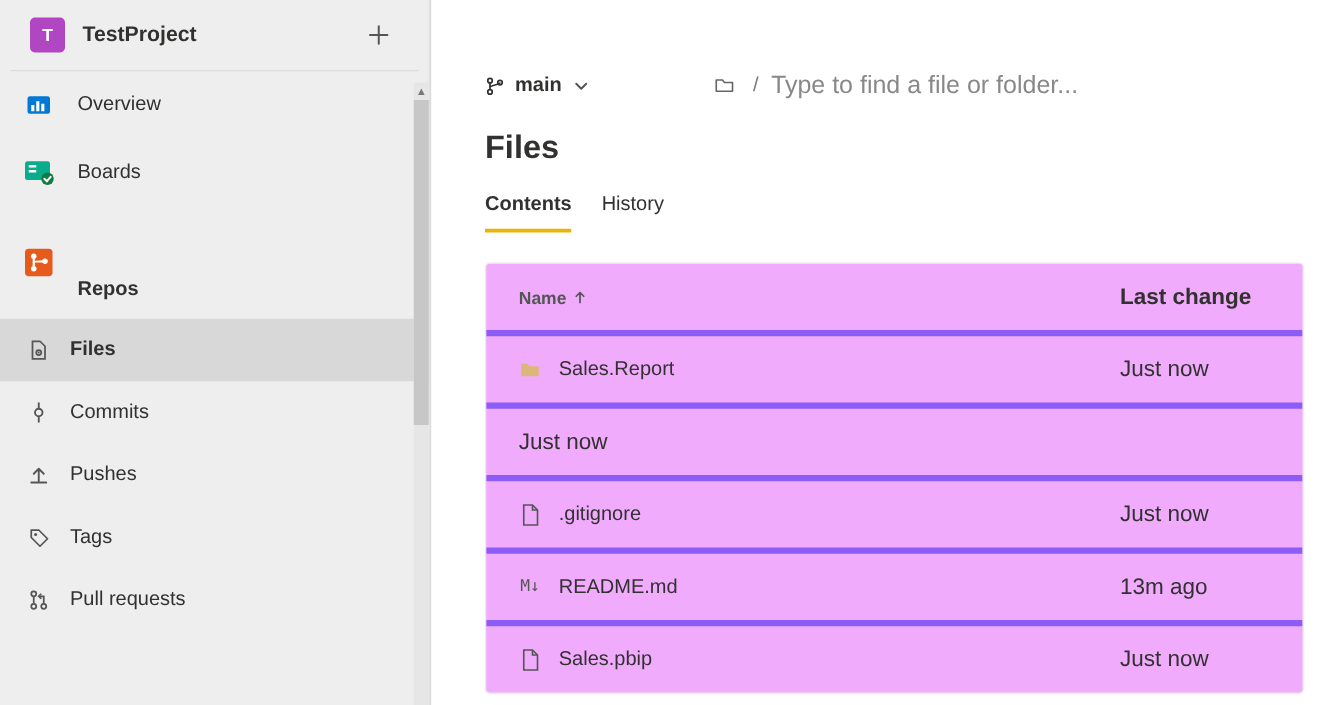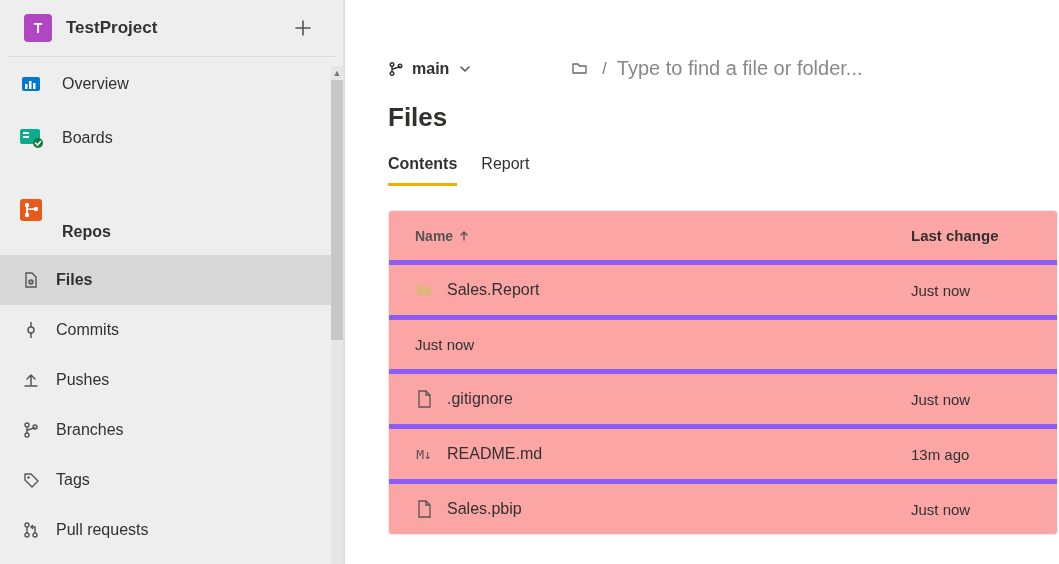--- a/index.html
+++ b/index.html
@@ -157,45 +157,45 @@
     .tab {
       padding-bottom: 10px;
       cursor: pointer;
       color: #323130;
     }
     .tab.active {
       font-weight: 600;
       border-bottom: 3px solid #eab308;
     }
     .file-card {
-      margin: 24px 1px 0 44px;
+      margin: 24px 16px 0 44px;
       border: 1px solid #eaeaea;
       border-radius: 4px;
-      background: #fca5a5;
+      background: #f0abfc;
       box-shadow: 0 1px 2px rgba(0,0,0,0.03);
       overflow: hidden;
       min-width: 600px;
     }
     .file-header, .file-row {
       display: flex;
       align-items: center;
       padding: 16px 26px;
     }
     .file-header {
       color: #555;
       font-size: 14px;
     }
     .file-header .col-name { font-weight:600; display:flex; align-items:center; gap:6px;}
     .file-row {
       border-top: 5px solid #8b5cf6;
       font-size: 16px;
       cursor: pointer;
     }
     .col-name { flex: 1; display:flex; align-items:center; gap: 14px; }
-    .col-change { width: 120px; text-align: left; color:#323130; font-size:15px;}
+    .col-change { width: 120px; text-align: left; color:#323130; font-size:18px;}
     .file-header .col-change { font-weight:600;}
     .ficon { width:18px; height:18px; display:flex; align-items:center; justify-content:center; flex-shrink:0;}
     svg { display:block; }
     .vl {
       position:absolute;
       left:0; top:0; bottom:0;
       width:1px;
       background:#ddd;
     }
   </style>
@@ -278,31 +278,20 @@
         <svg width="18" height="18" viewBox="0 0 18 18">
             <path d="M9 14V4M5 8l4-4 4 4" fill="none" stroke="#555" stroke-width="1.5" stroke-linecap="round" stroke-linejoin="round"></path>
             <path d="M3 15h12" stroke="#555" stroke-width="1.5" stroke-linecap="round"></path>
           </svg>
       </span>
       <span>Pushes</span>
     </div>
     <div class="subnav-item">
       <span class="sub-icon">
         <svg width="18" height="18" viewBox="0 0 18 18">
-            <circle cx="5" cy="4" r="2" fill="none" stroke="#555" stroke-width="1.4"></circle>
-            <circle cx="5" cy="14" r="2" fill="none" stroke="#555" stroke-width="1.4"></circle>
-            <circle cx="13" cy="6" r="2" fill="none" stroke="#555" stroke-width="1.4"></circle>
-            <path d="M5 6v6 M5 10c0-2 8-2 8-4" fill="none" stroke="#555" stroke-width="1.4"></path>
-          </svg>
-      </span>
-      <span>Branches</span>
-    </div>
-    <div class="subnav-item">
-      <span class="sub-icon">
-        <svg width="18" height="18" viewBox="0 0 18 18">
             <path d="M3 3h6l7 7-6 6-7-7z" fill="none" stroke="#555" stroke-width="1.4" stroke-linejoin="round"></path>
             <circle cx="6.5" cy="6.5" r="1.2" fill="#555"></circle>
           </svg>
       </span>
       <span>Tags</span>
     </div>
     <div class="subnav-item">
       <span class="sub-icon">
         <svg width="18" height="18" viewBox="0 0 18 18">
             <circle cx="5" cy="4" r="2" fill="none" stroke="#555" stroke-width="1.4"></circle>
@@ -348,21 +337,21 @@
         </svg>
     </span>
     <span class="slash">/</span>
     <input class="search-input" type="text" placeholder="Type to find a file or folder..." style="">
   </div>
 
   <h1 class="page-title">Files</h1>
 
   <div class="tabs">
     <div class="tab active">Contents</div>
-    <div class="tab">Report</div>
+    <div class="tab">History</div>
   </div>
 
   <div class="file-card">
     <div class="file-header">
       <div class="col-name">
         <span>Name</span>
         <span>
           <svg width="10" height="10" viewBox="0 0 10 10">
               <path d="M5 1v8M2 4l3-3 3 3" fill="none" stroke="#555" stroke-width="1.4" stroke-linecap="round" stroke-linejoin="round"></path>
             </svg>

